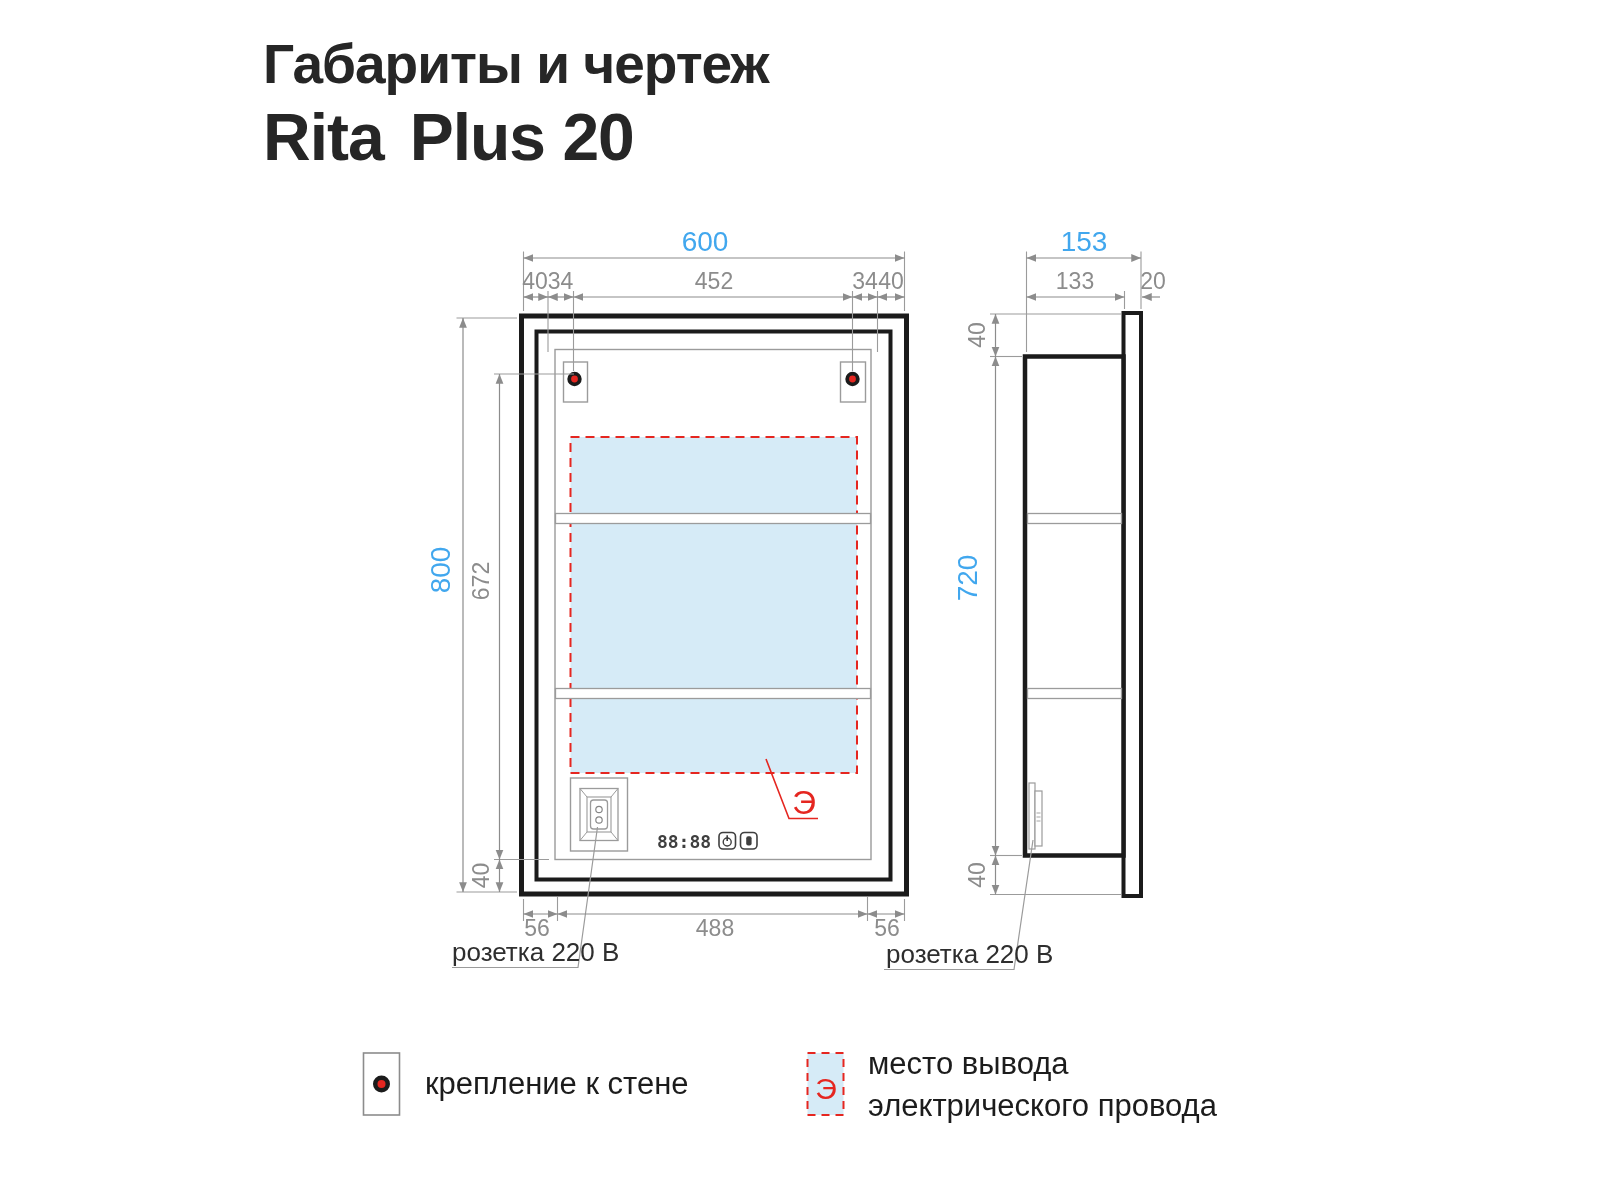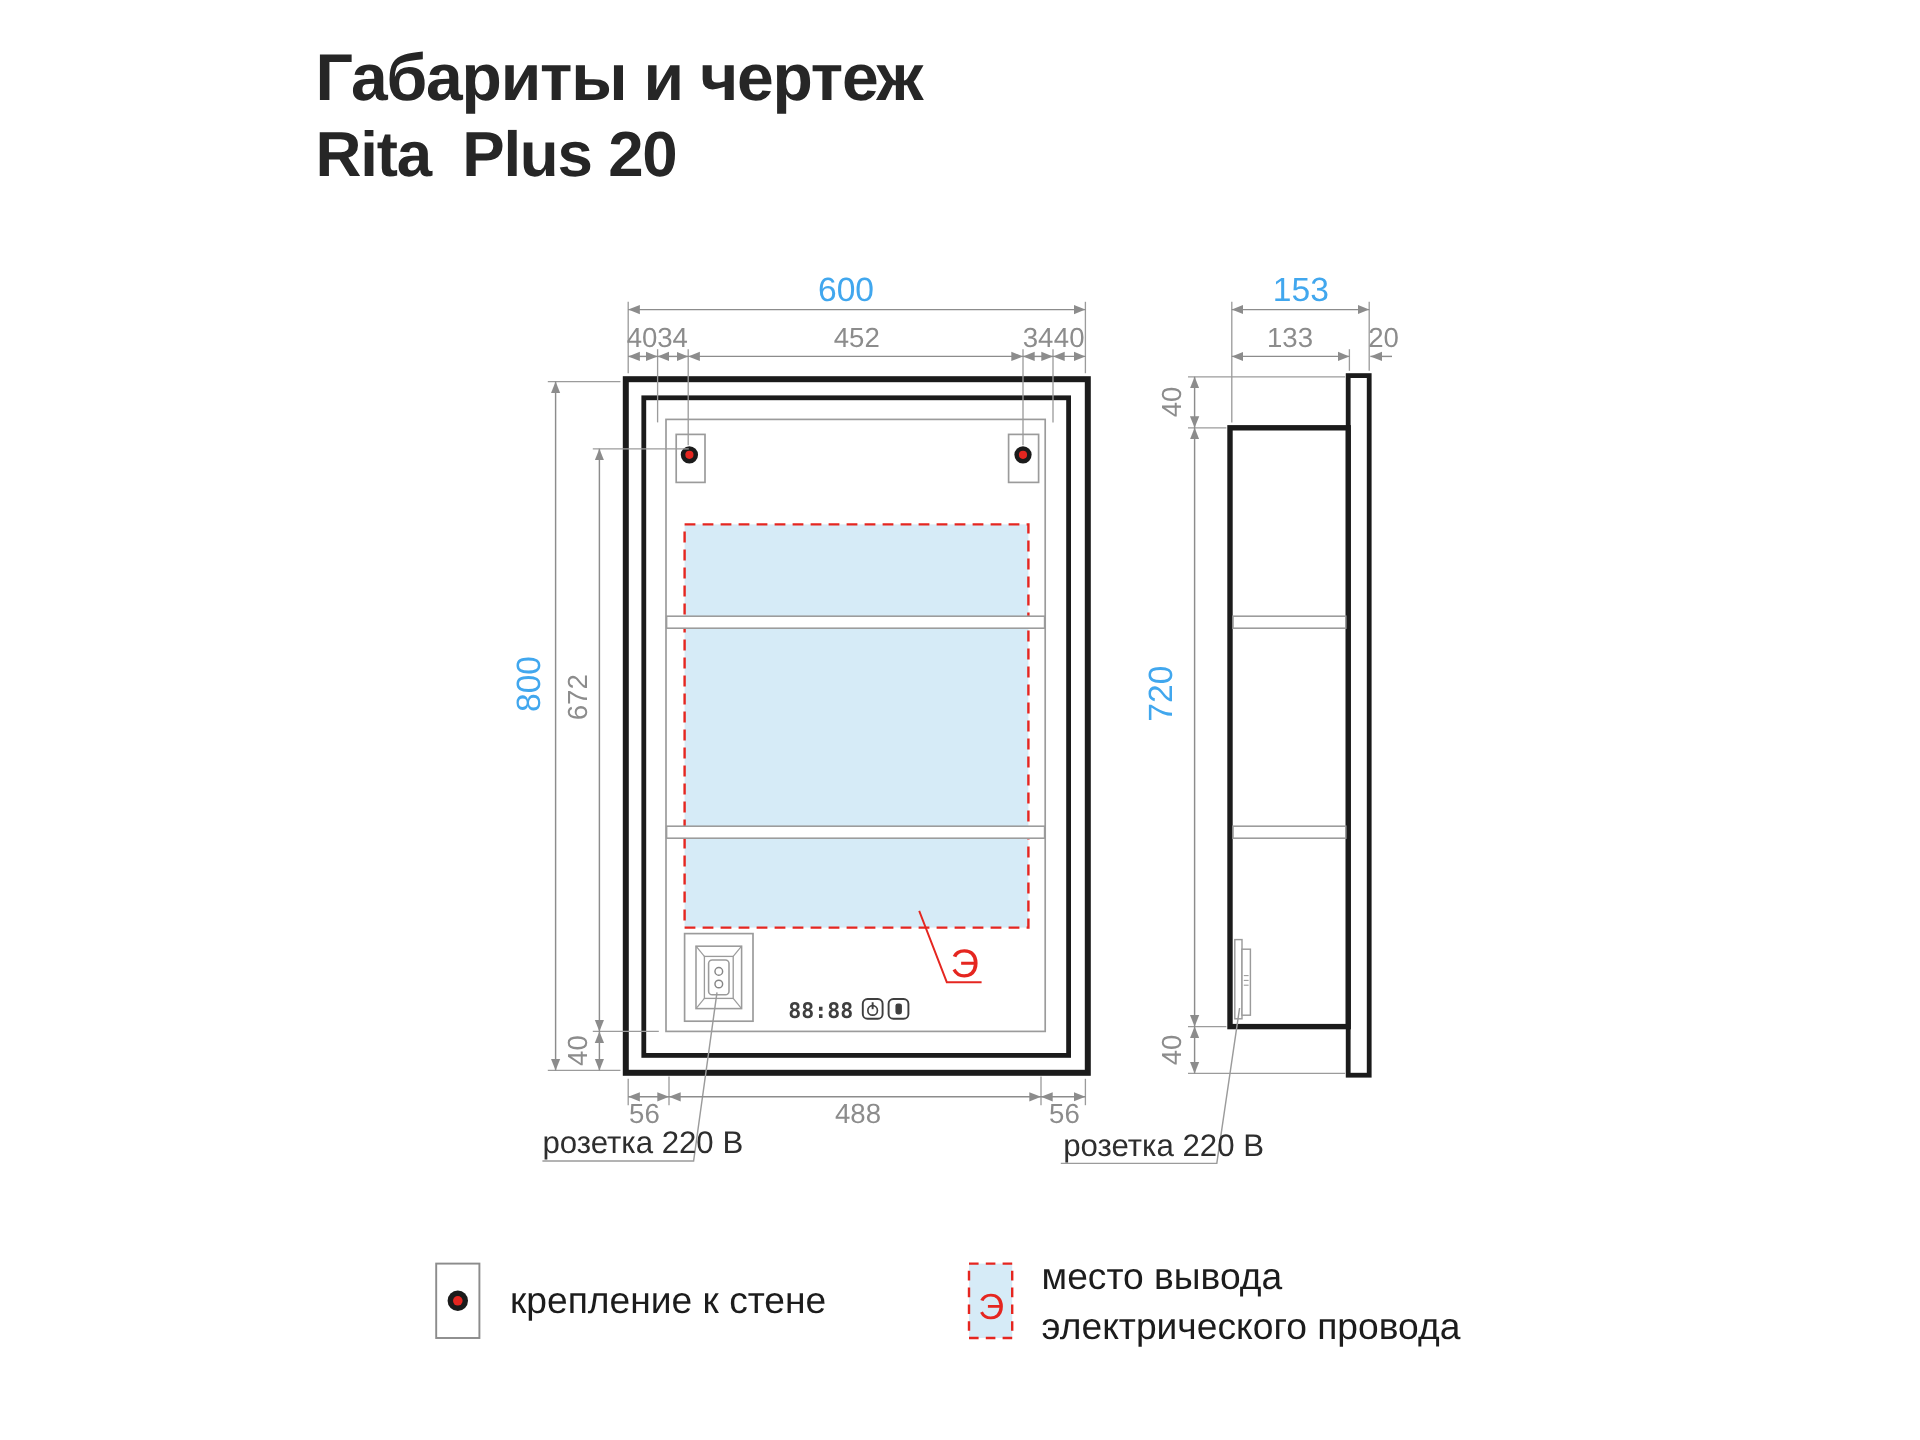--- a/index.html
+++ b/index.html
@@ -2,21 +2,21 @@
 <html><head>
 <meta charset="utf-8">
 <style>
   html,body{margin:0;padding:0;background:#ffffff;}
   .canvas{
     position:relative;width:1600px;height:1200px;background:#ffffff;overflow:hidden;
     font-family:"Liberation Sans",sans-serif;
   }
   .title-block{position:absolute;left:263px;top:34px;color:#262626;}
   .title-line1{font-size:55px;font-weight:700;letter-spacing:-1px;line-height:1.1;}
-  .title-line2{margin-top:6px;display:flex;gap:26px;font-size:53px;font-weight:700;letter-spacing:-1px;line-height:1.1;}
+  .title-line2{margin-top:6px;display:flex;gap:26px;font-size:66px;font-weight:700;letter-spacing:-1px;line-height:1.1;}
   svg{position:absolute;left:0;top:0;}
   svg text{font-family:"Liberation Sans",sans-serif;}
   .dim-gray{fill:#8c8c8c;font-size:23px;}
   .dim-blue{fill:#41a7ee;font-size:28px;}
   .callout{fill:#2e2e2e;font-size:26px;}
   .legend-text{fill:#1c1c1c;font-size:31px;}
   .seg{font-family:"DejaVu Sans Mono",monospace;font-weight:bold;font-size:18px;fill:#3f3f3f;}
   .red-mark{fill:#e52620;font-size:33px;}
 </style>
 </head>

